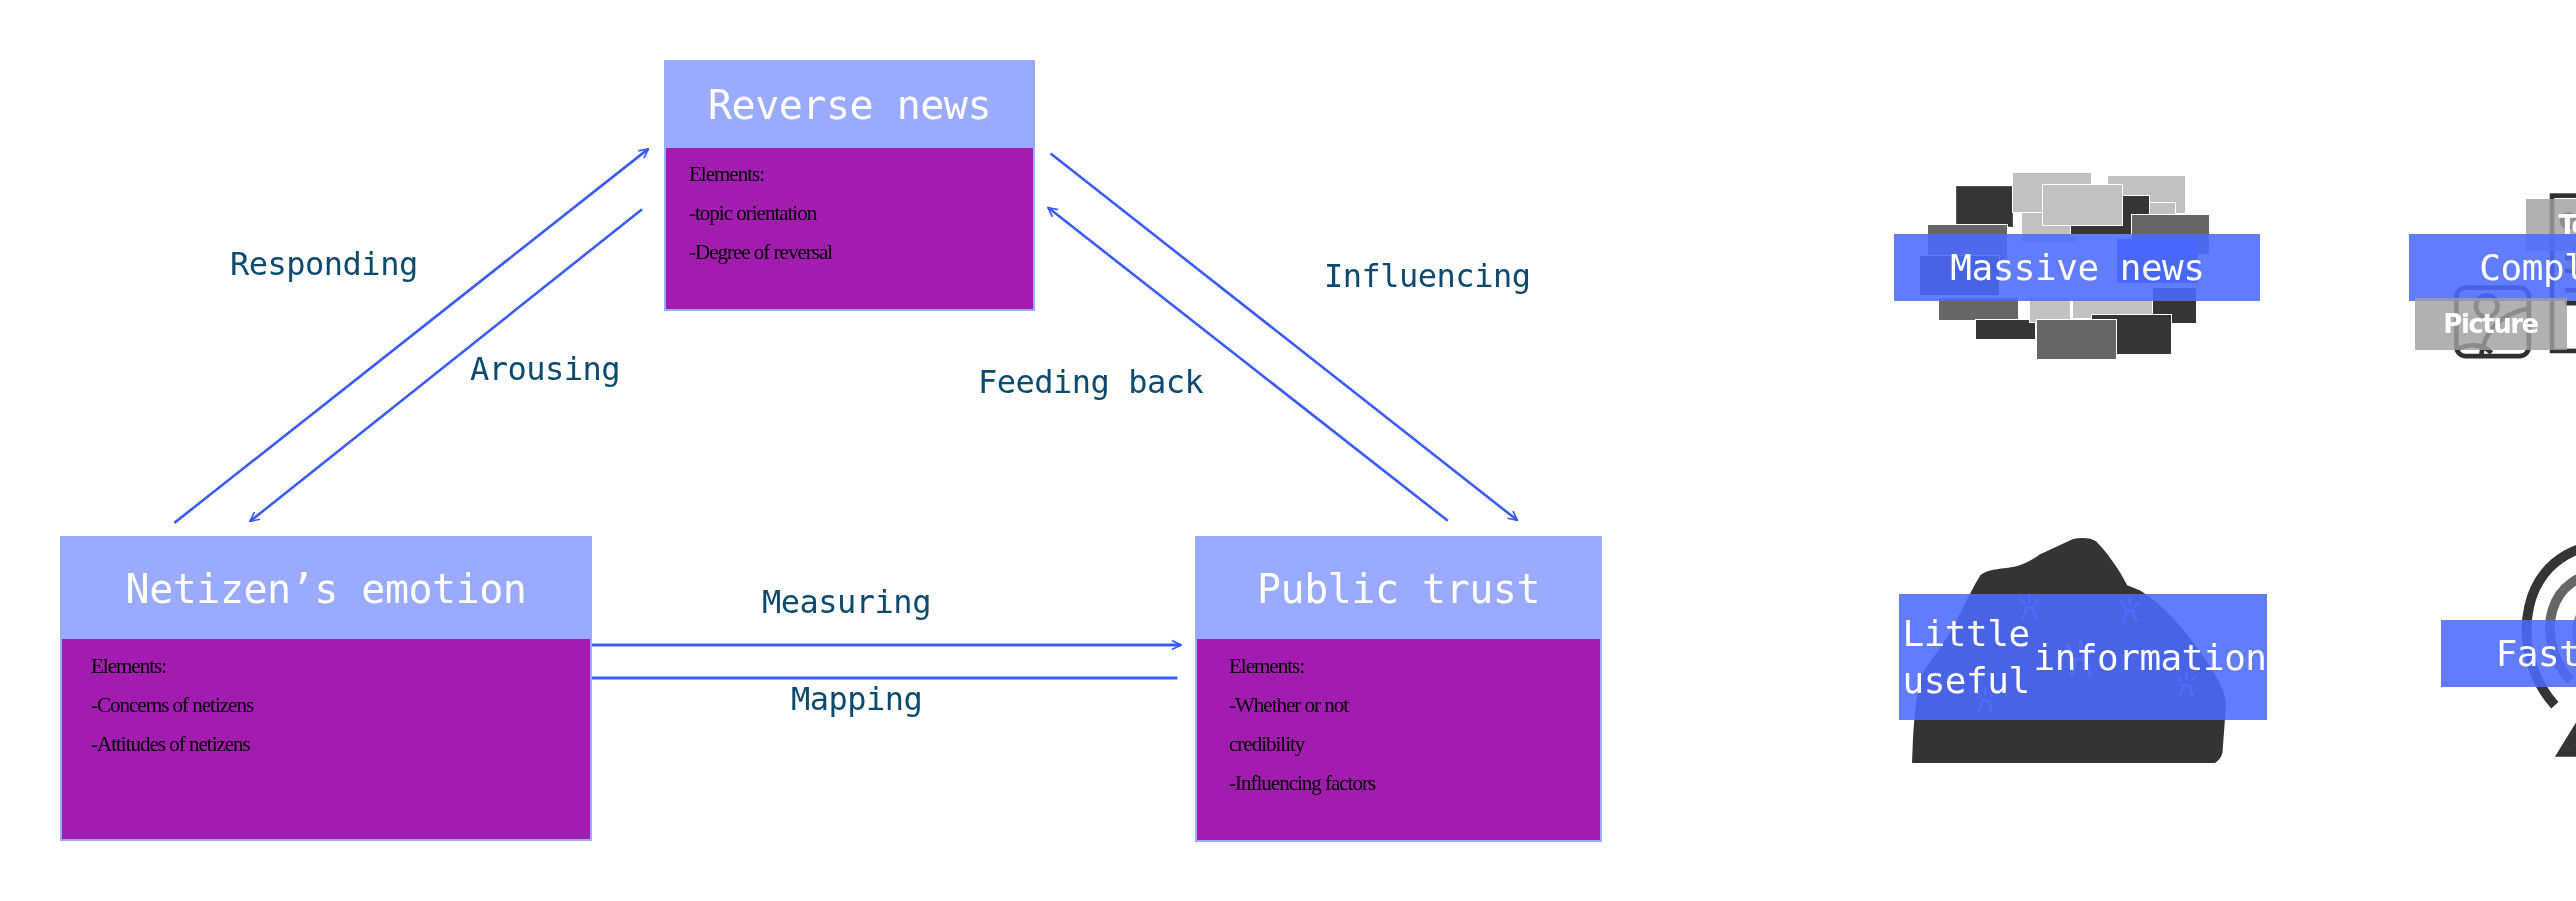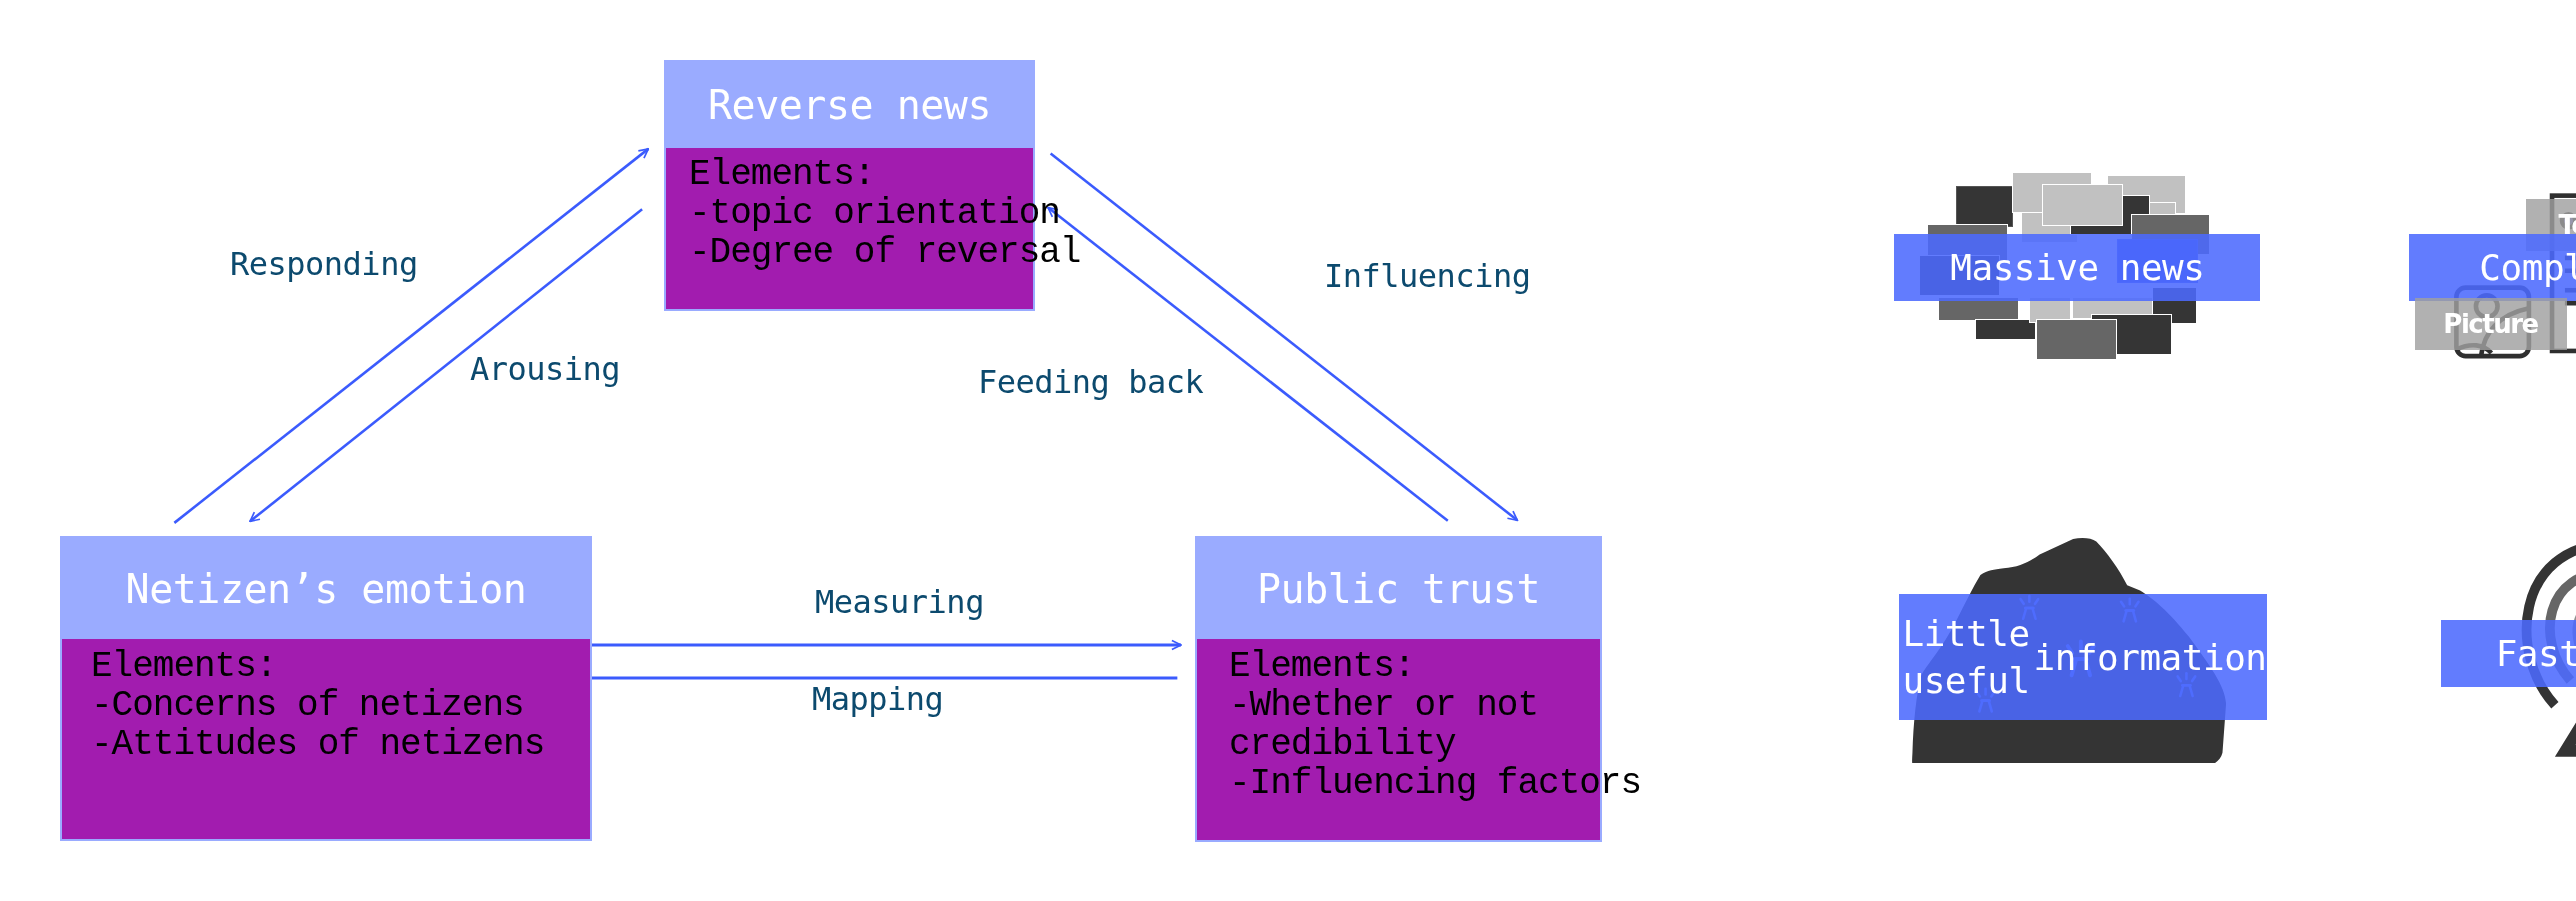--- a/index.html
+++ b/index.html
@@ -4,21 +4,21 @@
 <style>
   html, body { margin:0; padding:0; background:#ffffff; }
   body { width:2892px; height:901px; position:relative; overflow:hidden;
          font-family:"DejaVu Sans Mono","Liberation Mono",monospace; }
   .abs { position:absolute; }
   .node { position:absolute; box-sizing:border-box; border:2.1px solid #9aabff; background:#a21caf; }
   .node-head { position:absolute; left:0; top:0; right:0; background:#9aabff;
                color:#fff; display:flex; align-items:center; justify-content:center;
                font-family:"DejaVu Sans Mono","Liberation Mono",monospace; font-size:40px; letter-spacing:-0.5px; }
   .node-body { position:absolute; left:0; right:0; bottom:0; color:#000;
-               font-family:Liberation Mono, monospace; font-size:36px; line-height:39px; letter-spacing:-1px; }
+               font-family:Liberation Serif, serif; font-size:21px; line-height:39px; letter-spacing:-1px; }
   .node-body div { white-space:nowrap; }
   .rel-label { position:absolute; color:#0c4a6e; font-family:"DejaVu Sans Mono","Liberation Mono",monospace;
                font-size:32px; letter-spacing:-0.5px; white-space:nowrap; line-height:1; }
   svg.arrows { position:absolute; left:0; top:0; }
   .chip { position:absolute; background:rgba(76,106,254,0.88); color:#fff; display:flex;
           align-items:center; justify-content:center; text-align:center;
           font-family:"DejaVu Sans Mono","Liberation Mono",monospace; font-size:36px; line-height:47px; letter-spacing:-0.5px; }
   .gray-tag { position:absolute; background:rgba(160,160,160,0.82); color:#fff; display:flex;
               align-items:center; justify-content:center; font-family:"DejaVu Sans","Liberation Sans",sans-serif;
               font-weight:bold; font-size:26px; letter-spacing:-1.5px; }
@@ -38,22 +38,22 @@
   <line x1="2039" y1="298" x2="2945" y2="1010" stroke="#3b5bfd" stroke-width="5" marker-end="url(#ah)"></line>
   <line x1="2810" y1="1011" x2="2034" y2="403" stroke="#3b5bfd" stroke-width="5" marker-end="url(#ah)"></line>
   <line x1="1073" y1="1252" x2="2292" y2="1252" stroke="#3b5bfd" stroke-width="6" marker-end="url(#ah)"></line>
   <line x1="2285" y1="1316" x2="1069" y2="1316" stroke="#3b5bfd" stroke-width="6" marker-end="url(#ah)"></line>
 </svg>
 
 <div class="rel-label" style="left:230px; top:248px;">Responding</div>
 <div class="rel-label" style="left:470px; top:353px;">Arousing</div>
 <div class="rel-label" style="left:1324px; top:233px;margin-top:27px;">Influencing</div>
 <div class="rel-label" style="left:978px; top:366px;">Feeding back</div>
-<div class="rel-label" style="left:815px; top:586px;text-align:center;">Measuring</div>
-<div class="rel-label" style="left:791px; top:683px;margin-left:21px;">Mapping</div>
+<div class="rel-label" style="left:762px; top:586px;text-align:center;">Measuring</div>
+<div class="rel-label" style="left:791px; top:683px;">Mapping</div>
 
 <div class="node" style="left:664px; top:60px; width:371px; height:251px;">
   <div class="node-head" style="height:86px;">Reverse news</div>
   <div class="node-body" style="top:93px; padding-left:23px;">
     <div>Elements:</div>
     <div>-topic orientation</div>
     <div>-Degree of reversal</div>
   </div>
 </div>
 

